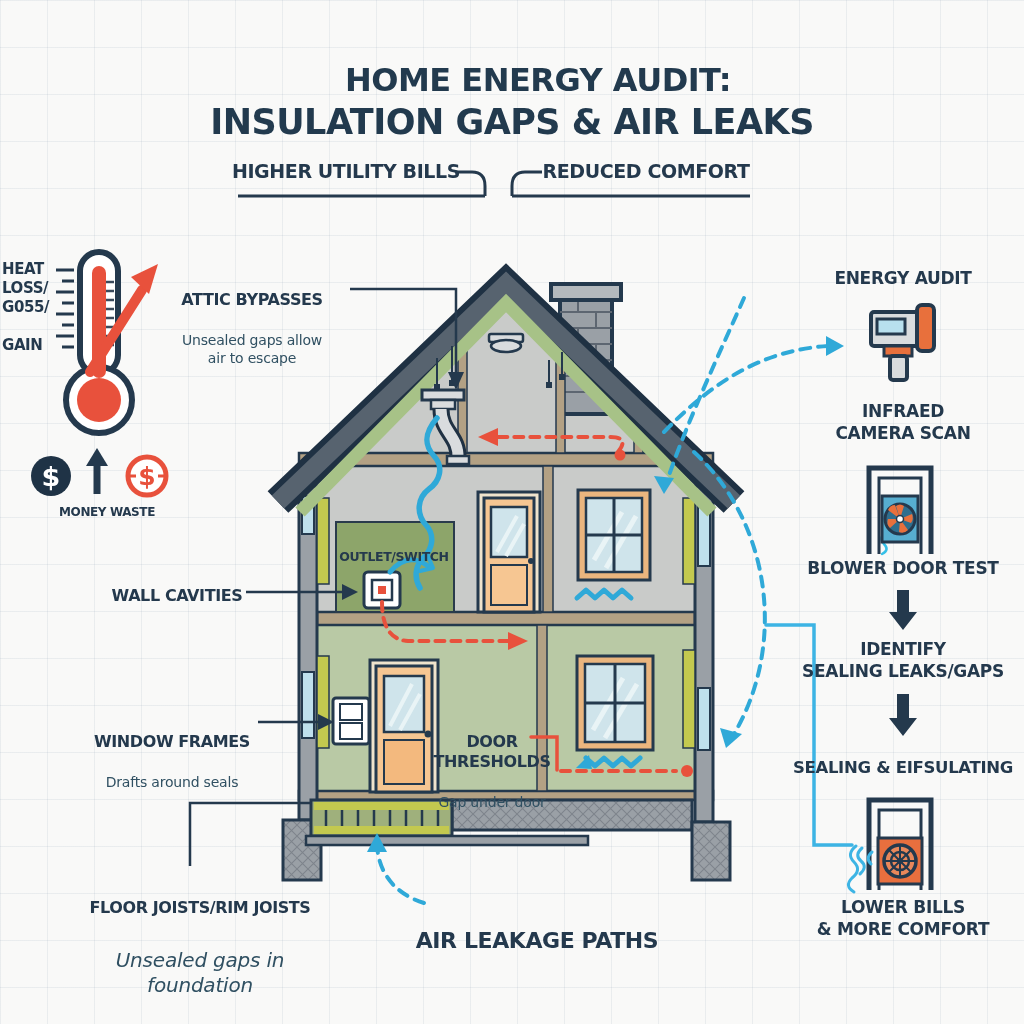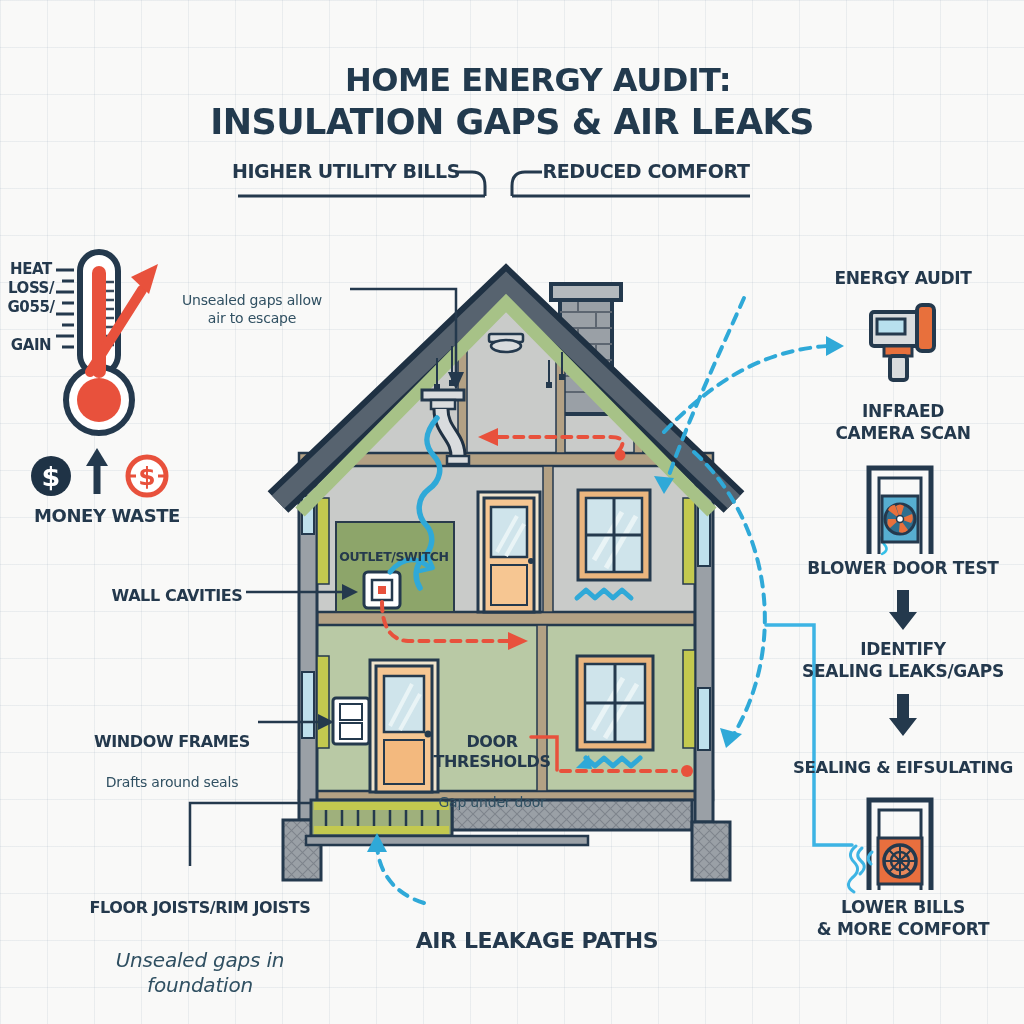--- a/index.html
+++ b/index.html
@@ -278,28 +278,29 @@
     <path d="M862,848 q-8,7 -1,13 q7,6 -1,13 M872,852 q-7,6 -1,12" stroke="#3db4e4" stroke-width="3" fill="none" stroke-linecap="round"></path>
   </g>
 </svg>
 
 <div class="lbl title" style="left:0;top:58px;width:988px;font-size:32px;line-height:44px;margin-left:44px;">HOME ENERGY AUDIT:</div>
 <div class="lbl title" style="left:0;top:100px;width:1024px;font-size:35px;line-height:44px;">INSULATION GAPS &amp; AIR LEAKS</div>
 
 <div class="lbl t-bold" style="left:196px;top:160px;width:300px;font-size:19px;">HIGHER UTILITY BILLS</div>
 <div class="lbl t-bold" style="left:496px;top:160px;width:300px;font-size:19px;">REDUCED COMFORT</div>
 
-<div class="lbl t-bold" style="left:2px;top:260px;width:58px;text-align:center;font-size:15px;line-height:19px;">HEAT
+<div class="lbl t-bold" style="left:2px;top:260px;width:58px;text-align:left;font-size:15px;line-height:19px;">HEAT
 LOSS/
 G055/
 
 GAIN</div>
-<div class="lbl t-bold" style="left:27px;top:505px;width:160px;font-size:18px;">MONEY WASTE</div>
+<div class="lbl t-bold" style="left:27px;top:505px;width:160px;font-size:12px;">MONEY WASTE</div>
 
 <div class="lbl" style="left:142px;top:270px;width:220px;">
+  <div class="t-bold" style="font-size:16px;">ATTIC BYPASSES</div>
   <div class="t-desc" style="font-size:14px;margin-top:2px;">Unsealed gaps allow
 air to escape</div>
 </div>
 
 <div class="lbl" style="left:67px;top:566px;width:220px;">
   <div class="t-bold" style="font-size:16px;">WALL CAVITIES</div>
 </div>
 
 <div class="lbl" style="left:62px;top:712px;width:220px;">
   <div class="t-bold" style="font-size:16px;">WINDOW FRAMES</div>

